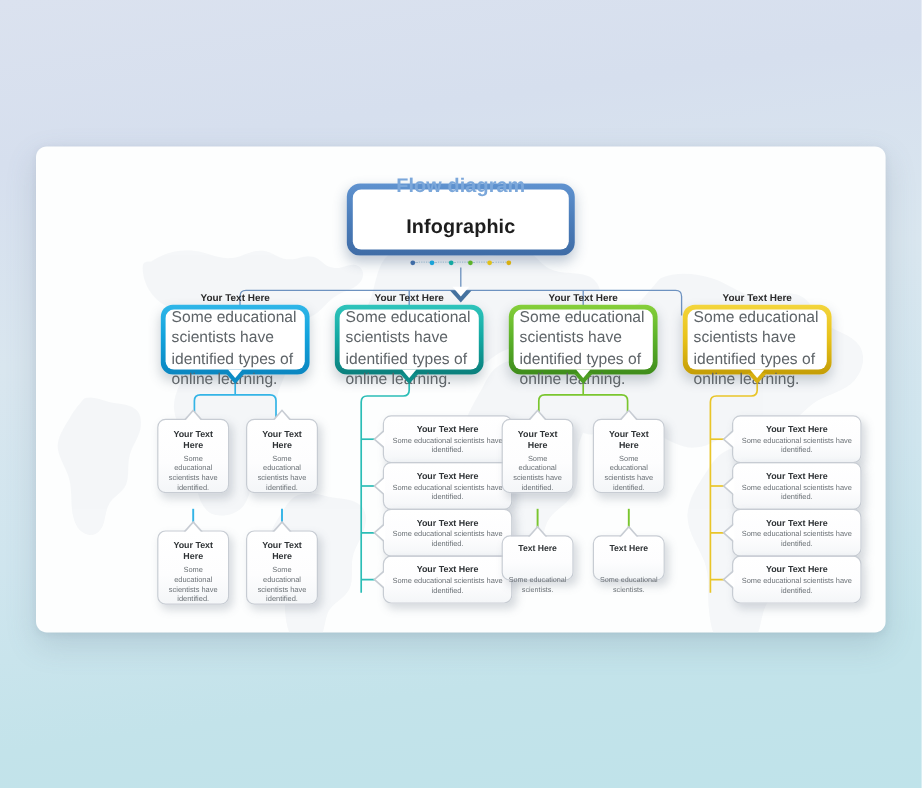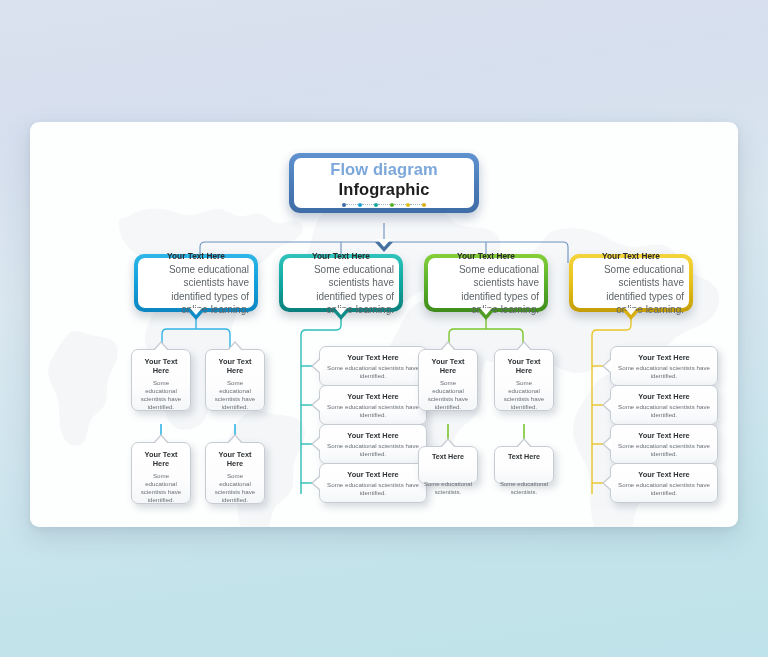--- a/index.html
+++ b/index.html
@@ -43,21 +43,21 @@
     background: linear-gradient(180deg, #5f92cf 0%, #4a7cb9 52%, #3f6ca6 100%);
     padding: 5px;
     box-shadow: 0 5px 11px rgba(40,70,110,.30);
   }
   #title-inner {
     width: 100%; height: 100%;
     background: #ffffff;
     border-radius: 7px;
     display: flex; flex-direction: column;
     align-items: center; justify-content: center;
-    gap: 1px;
+    gap: 15px;
   }
   #title-line1 {
     font-size: 16.5px; font-weight: bold; letter-spacing: .1px;
     color: #7ba7da;
   }
   #title-line2 {
     font-size: 16.5px; font-weight: bold; letter-spacing: .1px;
     color: #1d1d1d;
   }
   #title-dots { display: flex; align-items: center; margin-top: 3px; }
@@ -97,21 +97,21 @@
   }
   .lvl1 .inner {
     width: 100%; height: 100%;
     background: #ffffff;
     border-radius: 7px;
     display: flex; flex-direction: column;
     align-items: center; justify-content: center;
     padding: 3px 5px 2px;
   }
   .lvl1 .h { font-size: 8.3px; font-weight: bold; color: #2b2b2b; margin-bottom: 2px; }
-  .lvl1 .b { font-size: 10px; line-height: 1.32; color: #5e6468; text-align: right; }
+  .lvl1 .b { font-size: 13px; line-height: 1.32; color: #5e6468; text-align: left; }
   .lvl1 .tail {
     position: absolute;
     left: 50%; top: 57px; transform: translateX(-50%);
     width: 0; height: 0;
     border-left: 8px solid transparent;
     border-right: 8px solid transparent;
     border-top: 9px solid var(--c2);
   }
   .lvl1 .tail-in {
     position: absolute;

